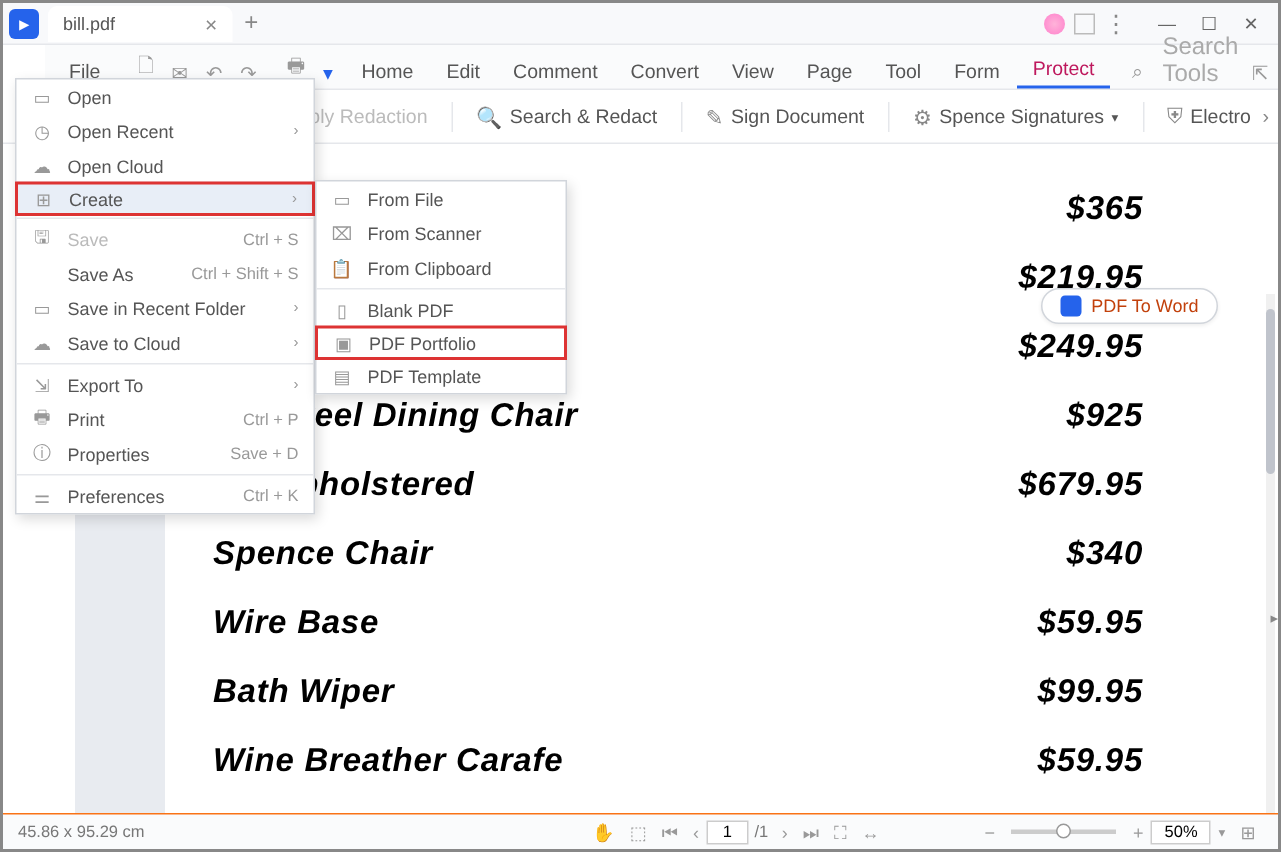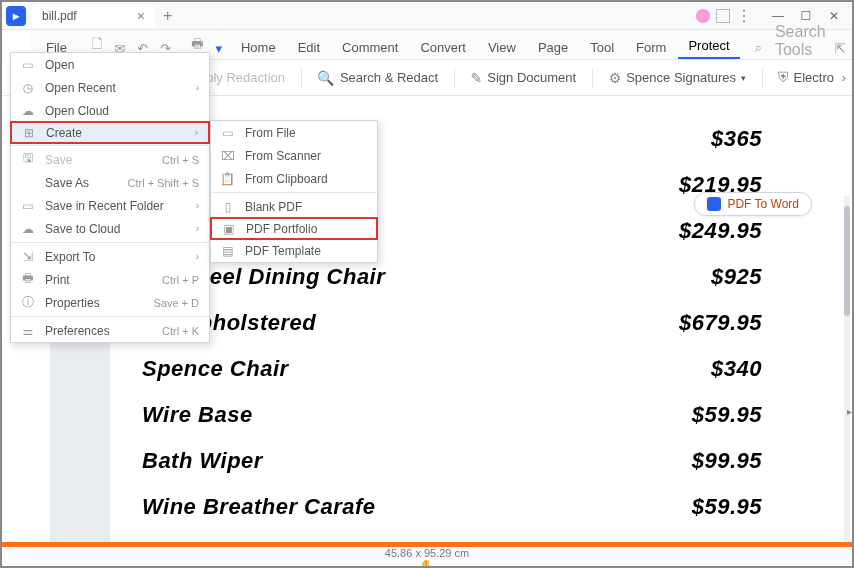--- a/index.html
+++ b/index.html
@@ -11,21 +11,21 @@
 .tab-close { color: #888; font-size: 14px; cursor: pointer; }
 .tab-plus { margin-left: 8px; color: #888; font-size: 16px; cursor: pointer; }
 .titlebar-spacer { flex: 1; }
 .win-dot { width: 14px; height: 14px; border-radius: 50%; background: radial-gradient(circle, #ffb3d9, #ff80cc); margin-right: 6px; }
 .win-square { width: 14px; height: 14px; border: 1px solid #bbb; margin-right: 6px; }
 .win-dots { color: #888; font-size: 16px; margin-right: 12px; }
 .win-btn { width: 28px; height: 24px; display: flex; align-items: center; justify-content: center; color: #666; font-size: 12px; cursor: pointer; }
 
 .menubar { height: 30px; background: #fafbfc; display: flex; align-items: flex-end; padding: 0 6px; border-bottom: 1px solid #e5e7eb; font-size: 13px; gap: 2px; margin-left: 28px; }
 .menu-item { padding: 4px 10px; color: #555; cursor: pointer; }
-.menu-item.active { color: #000000; border-bottom: 2px solid #2563eb; }
+.menu-item.active { color: #be185d; border-bottom: 2px solid #2563eb; }
 .menu-icon { color: #999; padding: 3px 5px; font-size: 13px; cursor: pointer; }
 .menu-divider { width: 1px; height: 16px; background: #ddd; margin: 0 3px; }
 .search-tools { color: #aaa; font-size: 16px; margin-left: 6px; }
 
 .toolbar { height: 36px; background: #fff; display: flex; align-items: center; padding: 0 10px; border-bottom: 1px solid #e5e7eb; font-size: 13px; color: #555; gap: 8px; overflow: hidden; }
 .tool-btn { display: flex; align-items: center; gap: 5px; padding: 4px 8px; cursor: pointer; white-space: nowrap; }
 .tool-icon { color: #888; font-size: 14px; }
 .tool-sep { width: 1px; height: 20px; background: #e5e7eb; }
 
 .content { position: relative; height: calc(100% - 28px - 30px - 36px - 24px); background: #fff; overflow: hidden; }
@@ -47,21 +47,21 @@
 .fm-shortcut { color: #999; font-size: 11px; }
 .fm-arrow { color: #999; font-size: 10px; }
 .fm-sep { height: 1px; background: #e5e7eb; margin: 2px 0; }
 
 .sub-menu { position: absolute; left: 208px; top: 118px; width: 168px; background: #fff; border: 1px solid #d1d5db; box-shadow: 2px 3px 8px rgba(0,0,0,0.15); z-index: 51; font-size: 12px; color: #555; }
 .sm-item { display: flex; align-items: center; padding: 5px 10px; height: 23px; gap: 10px; cursor: pointer; }
 .sm-item.highlighted { border: 2px solid #d33; margin: -1px; position: relative; z-index: 2; }
 .sm-icon { width: 14px; color: #999; font-size: 12px; display: inline-flex; justify-content: center; }
 .sm-sep { height: 1px; background: #e5e7eb; margin: 2px 0; }
 
-.statusbar { position: absolute; bottom: 0; left: 0; right: 0; height: 24px; background: #fafbfc; border-top: 5px solid #f97316; display: flex; align-items: center; padding: 0 10px; font-size: 11px; color: #777; flex-direction: column; }
+.statusbar { position: absolute; bottom: 0; left: 0; right: 0; height: 24px; background: #fafbfc; border-top: 1px solid #f97316; display: flex; align-items: center; padding: 0 10px; font-size: 11px; color: #777; }
 .sb-spacer { flex: 1; }
 .sb-icon { color: #999; padding: 0 5px; font-size: 12px; cursor: pointer; }
 .page-input { border: 1px solid #ccc; width: 28px; text-align: center; font-size: 11px; padding: 1px 2px; }
 .zoom-slider { width: 70px; height: 3px; background: #ccc; position: relative; margin: 0 6px; }
 .zoom-thumb { position: absolute; width: 10px; height: 10px; background: #fff; border: 1px solid #999; border-radius: 50%; top: -4px; left: 30px; }
 .zoom-input { border: 1px solid #ccc; width: 40px; text-align: center; font-size: 11px; padding: 1px 2px; }
 
 .scroll-track { position: absolute; right: 2px; top: 100px; width: 6px; height: 380px; background: #f0f0f0; }
 .scroll-thumb { position: absolute; width: 6px; height: 110px; background: #c0c4cc; border-radius: 3px; top: 10px; }
 .right-arrow { position: absolute; right: 0px; top: 310px; color: #888; font-size: 10px; }

